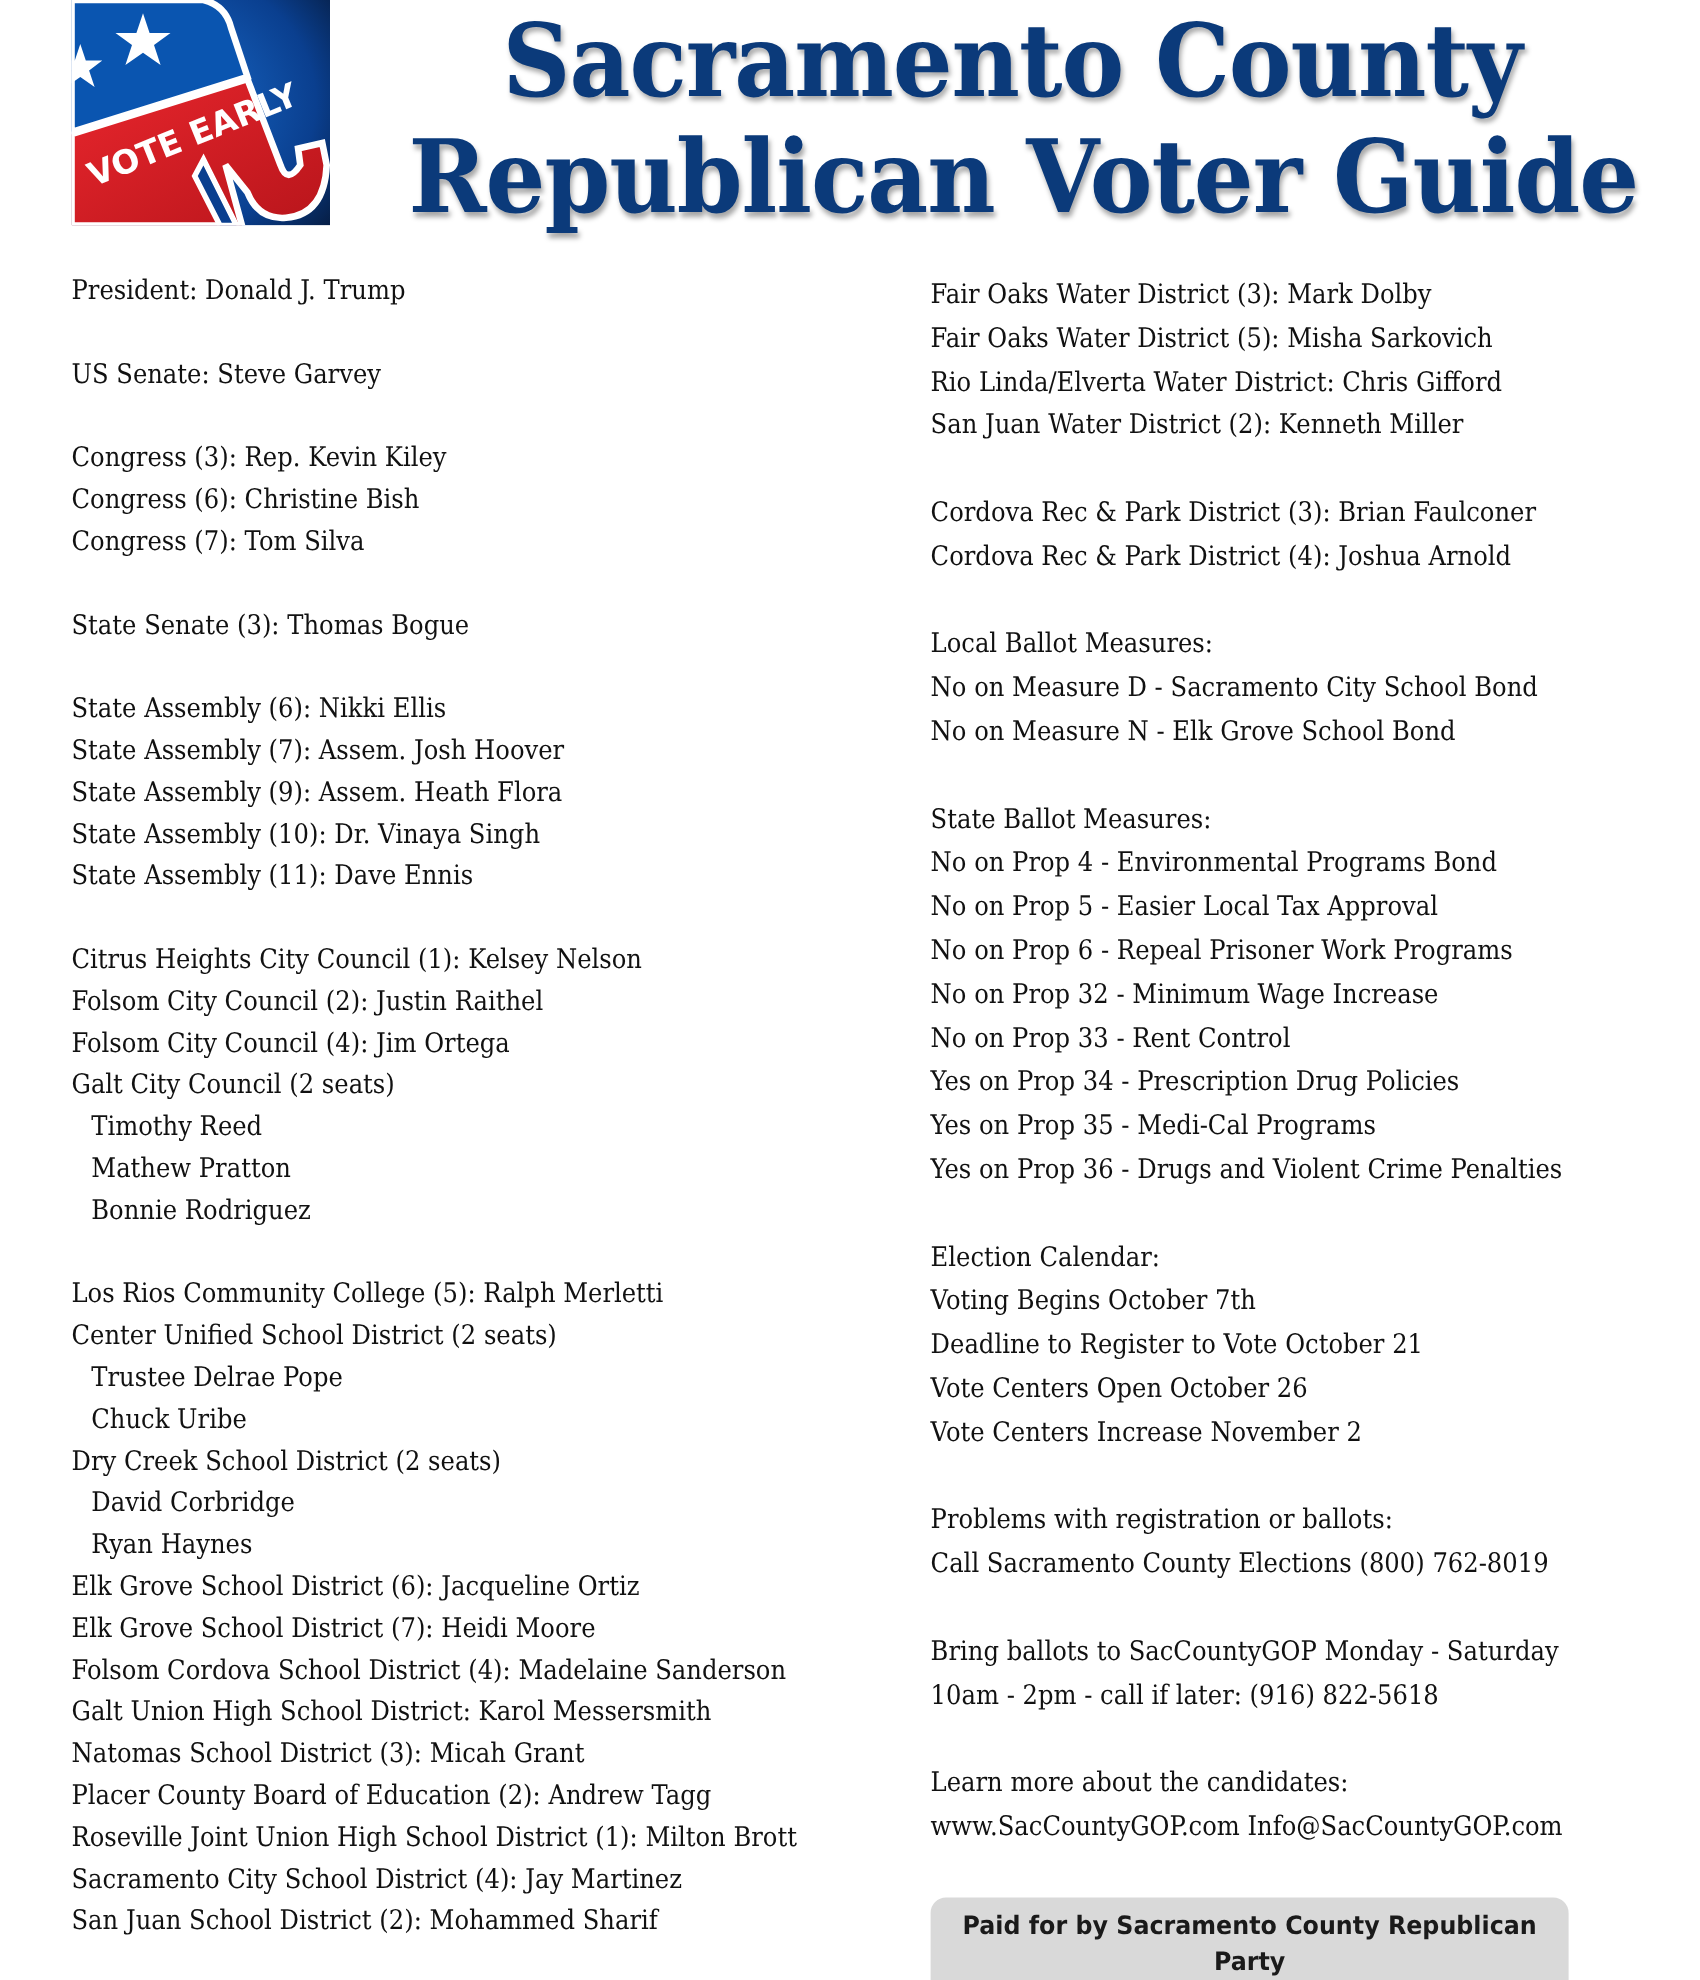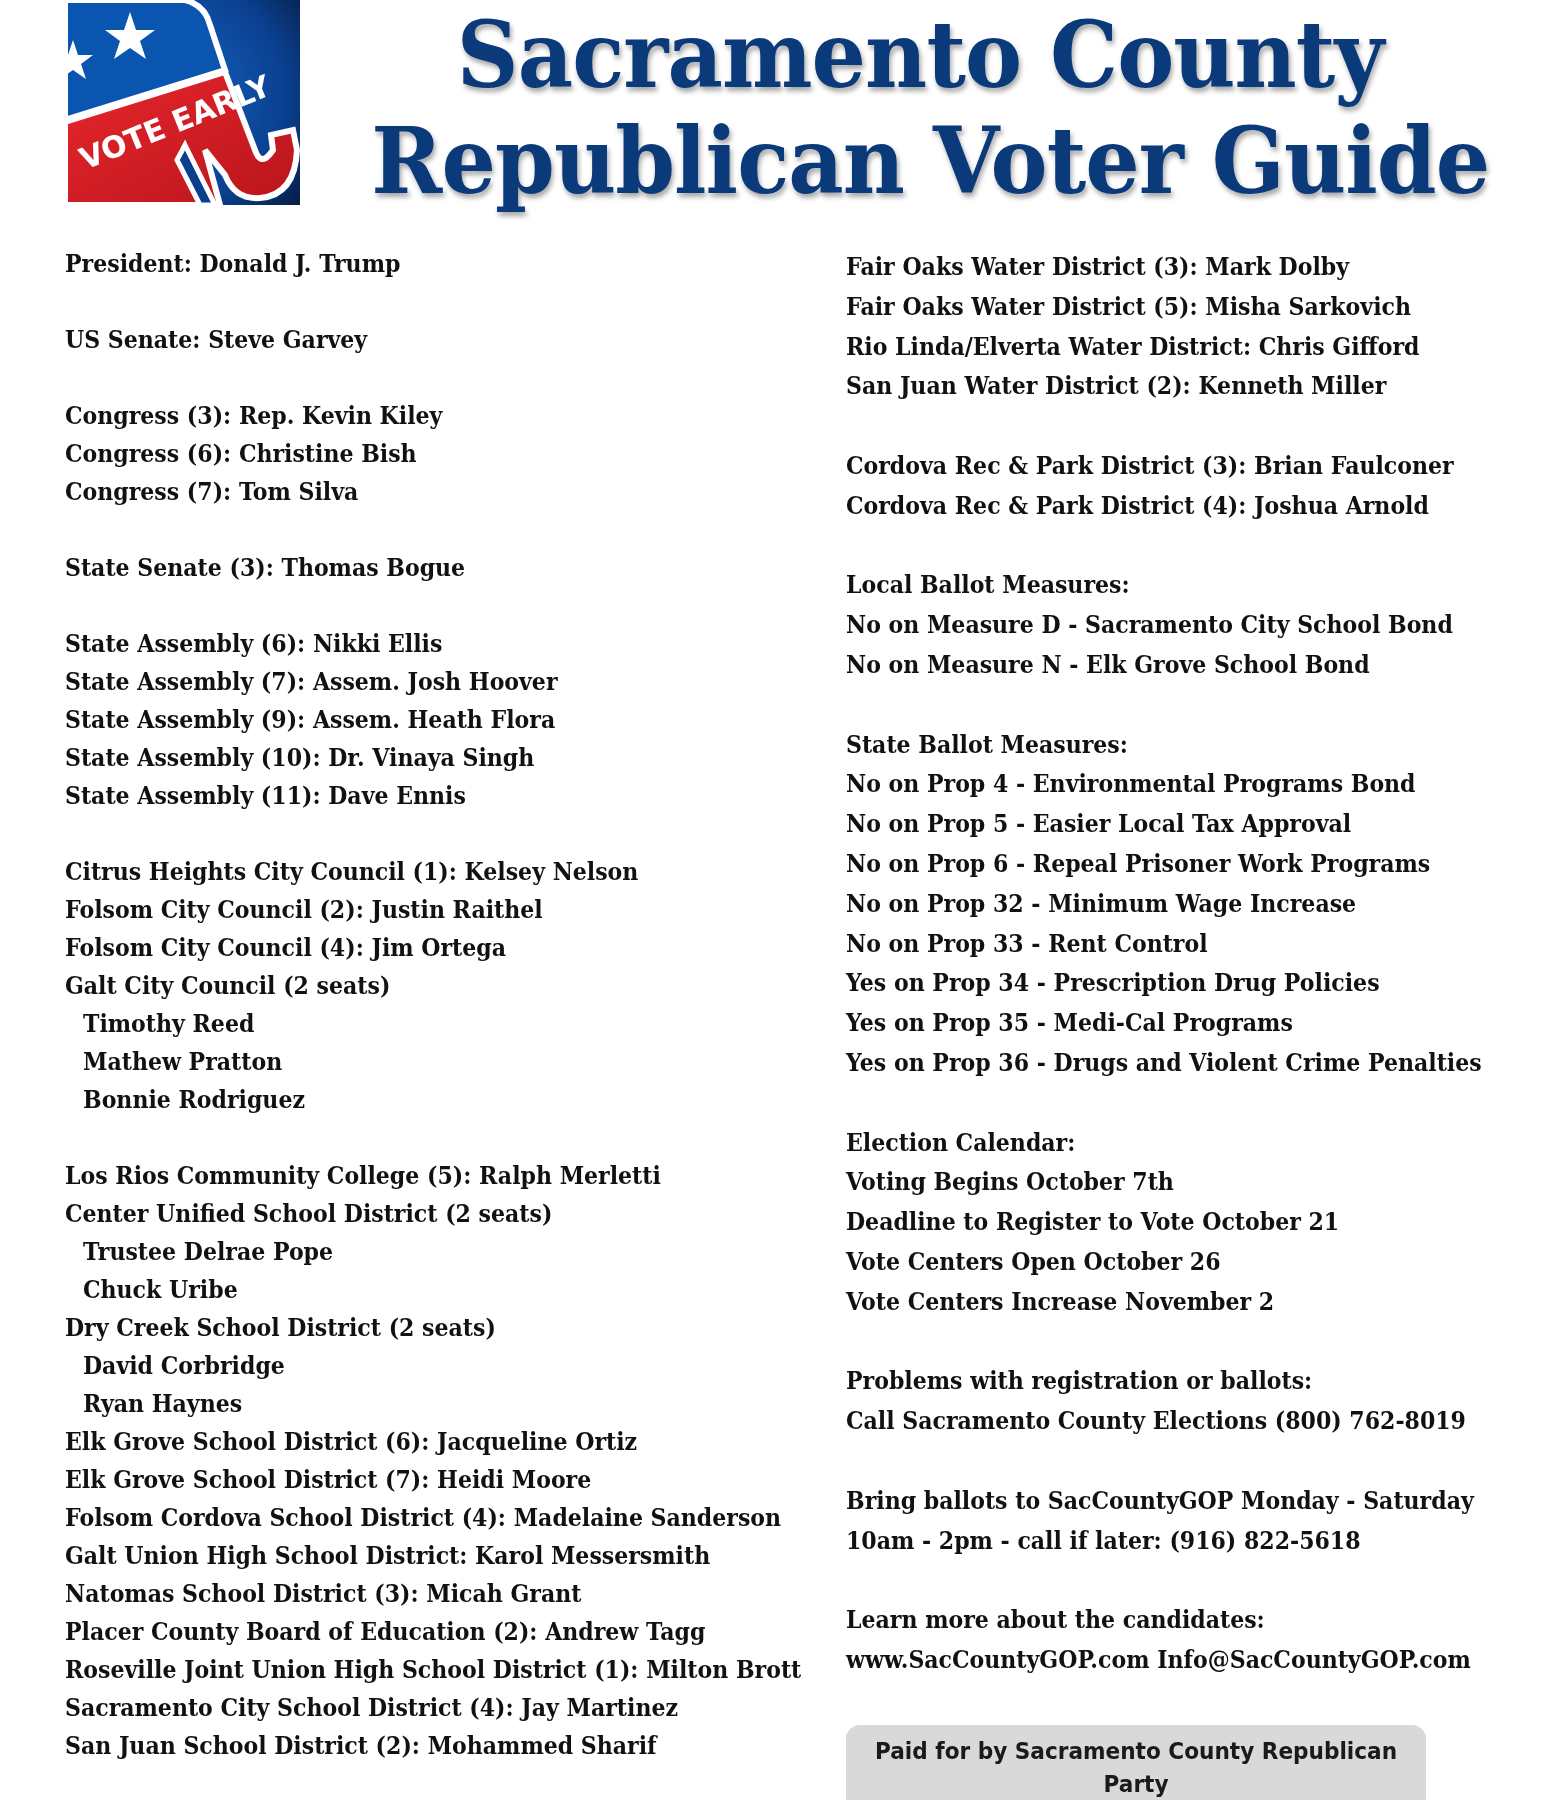--- a/index.html
+++ b/index.html
@@ -8,21 +8,21 @@
 
   .logo { position: absolute; left: 65px; top: 0; width: 235px; height: 205px; overflow: hidden; }
   .logo svg { width: 100%; height: 100%; display: block; }
 
   .title { position: absolute; left: 330px; top: 2px; width: 1180px; text-align: center;
     font-family: "DejaVu Serif", "Liberation Serif", serif; font-weight: bold;
     color: #0b3a7a; font-size: 92px; line-height: 106px; letter-spacing: -1px;
     text-shadow: 2px 4px 5px rgba(0,0,0,0.35); transform: scaleX(0.93); transform-origin: center top; }
   .title .line { display: block; white-space: nowrap; }
 
-  .col { position: absolute; font-weight: bold; font-size: 24.5px; white-space: nowrap; }
+  .col { position: absolute; font-weight: normal; font-size: 24.5px; white-space: nowrap; }
   .col-left { left: 65px; top: 245px; }
   .col-right { left: 846px; top: 247px; }
 
   .line-item { display: block; height: 38px; line-height: 38px;
     transform: scaleX(0.9); transform-origin: left center; }
   .col-right .line-item { height: 39.8px; line-height: 39.8px; }
   .indent { padding-left: 20px; }
   .spacer { display: block; height: 38px; }
   .col-right .spacer { height: 39.8px; }
 

